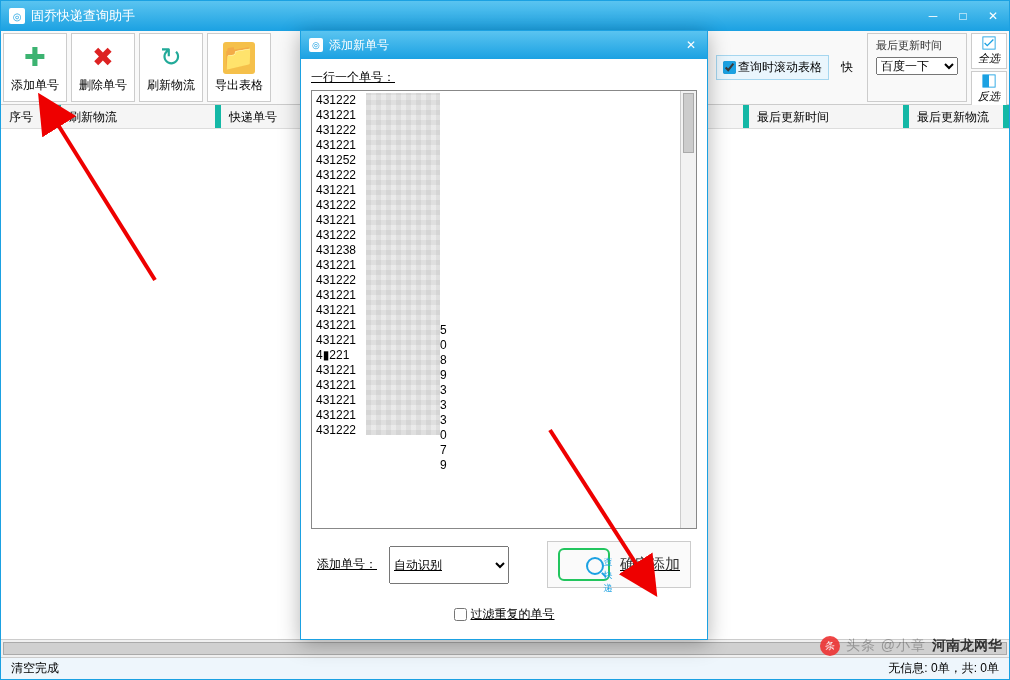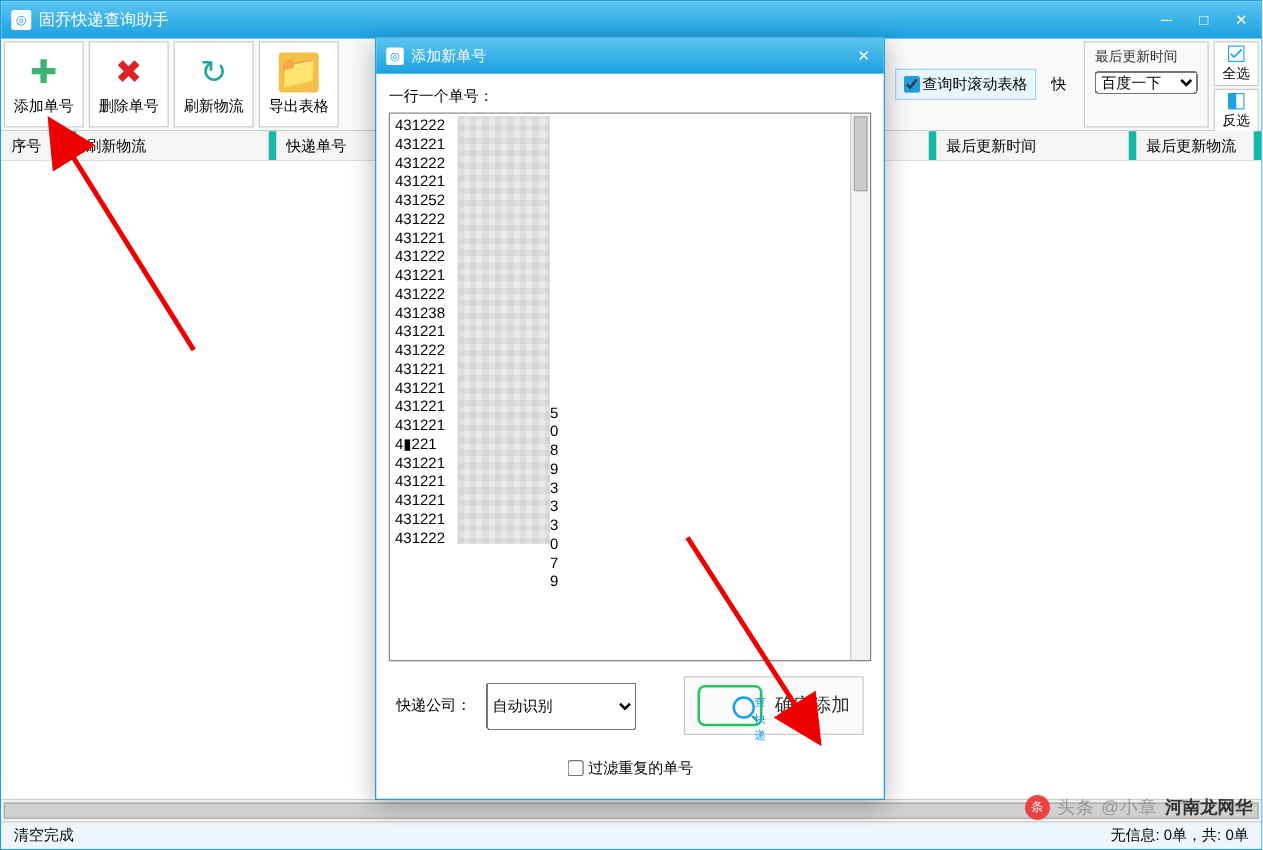--- a/index.html
+++ b/index.html
@@ -19,34 +19,34 @@
     .tbtn .ticon.ref { color:#2a9; }
     .tbtn .tlabel { font-size:12px;margin-top:3px; }
     .toolbar .spacer { flex:1; }
     .rightcluster { display:flex;align-items:center;gap:8px;padding:4px 8px; }
     .chkbox { display:flex;align-items:center;gap:2px;border:1px solid #a5d6ef;padding:3px 6px;background:#eaf6fd; }
     .chkbox input { accent-color:#1ba1e2; }
     .speedlabel { padding:0 4px; }
     .rgrp { display:flex;flex-direction:column;border:1px solid #ccc;margin:2px;padding:4px 8px;min-width:100px; }
     .rgrp .grplabel { font-size:11px;color:#333;margin-bottom:4px; }
     .rgrp select { font-size:12px; }
-    .sidebtns { display:flex;flex-direction:column;gap:2px;margin:2px; }
+    .sidebtns { display:flex;flex-direction:column;gap:2px;margin:2px;font-style:italic; }
     .sidebtn { border:1px solid #ccc;padding:2px 4px;font-size:11px;text-align:center;cursor:pointer;background:#fff;display:flex;flex-direction:column;align-items:center;gap:1px;width:36px; }
     .sidebtn svg{width:14px;height:14px;}
     .header-row { height:24px;display:flex;background:#f5f5f5;border-bottom:1px solid #ddd; }
     .hcell { border-right:6px solid #14b8a6;padding:4px 8px;text-align:left;white-space:nowrap;overflow:hidden; }
     .content { flex:1;background:#fff;position:relative; }
     .hscroll { height:18px;background:#f0f0f0;border-top:1px solid #ccc;display:flex; }
     .hscroll .thumb { flex:1;background:#d0d0d0;margin:2px;border:1px solid #aaa;cursor:pointer; }
     .statusbar { height:22px;background:#eef6fc;border-top:1px solid #ccc;display:flex;align-items:center;padding:0 10px;font-size:12px;justify-content:space-between; }
     .dialog { position:absolute;left:300px;top:30px;width:408px;height:610px;background:#fff;border:1px solid #1ba1e2;box-shadow:0 4px 20px rgba(0,0,0,.3);display:flex;flex-direction:column; }
     .dlg-title { height:28px;background:linear-gradient(#5ac4f0,#1ba1e2);color:#fff;display:flex;align-items:center;padding:0 8px; }
     .dlg-title .dlg-icon { width:14px;height:14px;background:#fff;border-radius:2px;margin-right:6px;display:flex;align-items:center;justify-content:center;color:#1ba1e2;font-size:9px; }
     .dlg-title .dlg-t { flex:1; }
-    .dlg-body { flex:1;padding:10px;display:flex;flex-direction:column; }
+    .dlg-body { flex:1;padding:10px;display:flex;flex-direction:column;text-decoration:underline; }
     .dlg-label { font-size:12px;margin-bottom:4px; }
     .numbox { flex:1;border:1px solid #888;position:relative;overflow:hidden; }
     .numbox .scrolltrack { position:absolute;right:0;top:0;width:16px;height:100%;background:#f2f2f2;border-left:1px solid #ccc; }
     .numbox .scrolltrack .thumb2 { position:absolute;left:2px;right:2px;top:2px;height:60px;background:#ccc;border:1px solid #aaa;cursor:pointer; }
     .numbox textarea { position:absolute;left:0;top:0;right:16px;bottom:0;width:calc(100% - 16px);height:100%;border:none;resize:none;font-family:Arial;font-size:12px;line-height:15px;padding:2px 4px;outline:none; }
     .pixelate { position:absolute;left:54px;top:2px;width:74px;height:342px;background:
       repeating-linear-gradient(0deg,#e8e8e8 0 5px,#f4f4f4 5px 10px),
       repeating-linear-gradient(90deg,#e8e8e8 0 5px,#f4f4f4 5px 10px);
       background-blend-mode:multiply;opacity:.95;pointer-events:none; }
     .lastcol { position:absolute;left:128px;top:232px;width:14px;font-family:Arial;font-size:12px;line-height:15px;color:#000;pointer-events:none; }
@@ -195,21 +195,21 @@
           <div>0</div>
           <div>7</div>
           <div>9</div>
         </div>
       <div class="scrolltrack">
         <div class="thumb2"></div>
       </div>
     </div>
     <div class="dlg-bottom">
       <div class="row">
-        <span class="lab">快递公司：</span>
+        <span class="lab">添加单号：</span>
         <select>
           <option>自动识别</option>
         </select>
         <div class="confirm">
           <div class="lookupicon">
             <span style="position:absolute;top:6px;font-size:9px">查快递</span>
           </div>
           <span class="clabel">确定添加</span>
         </div>
       </div>

